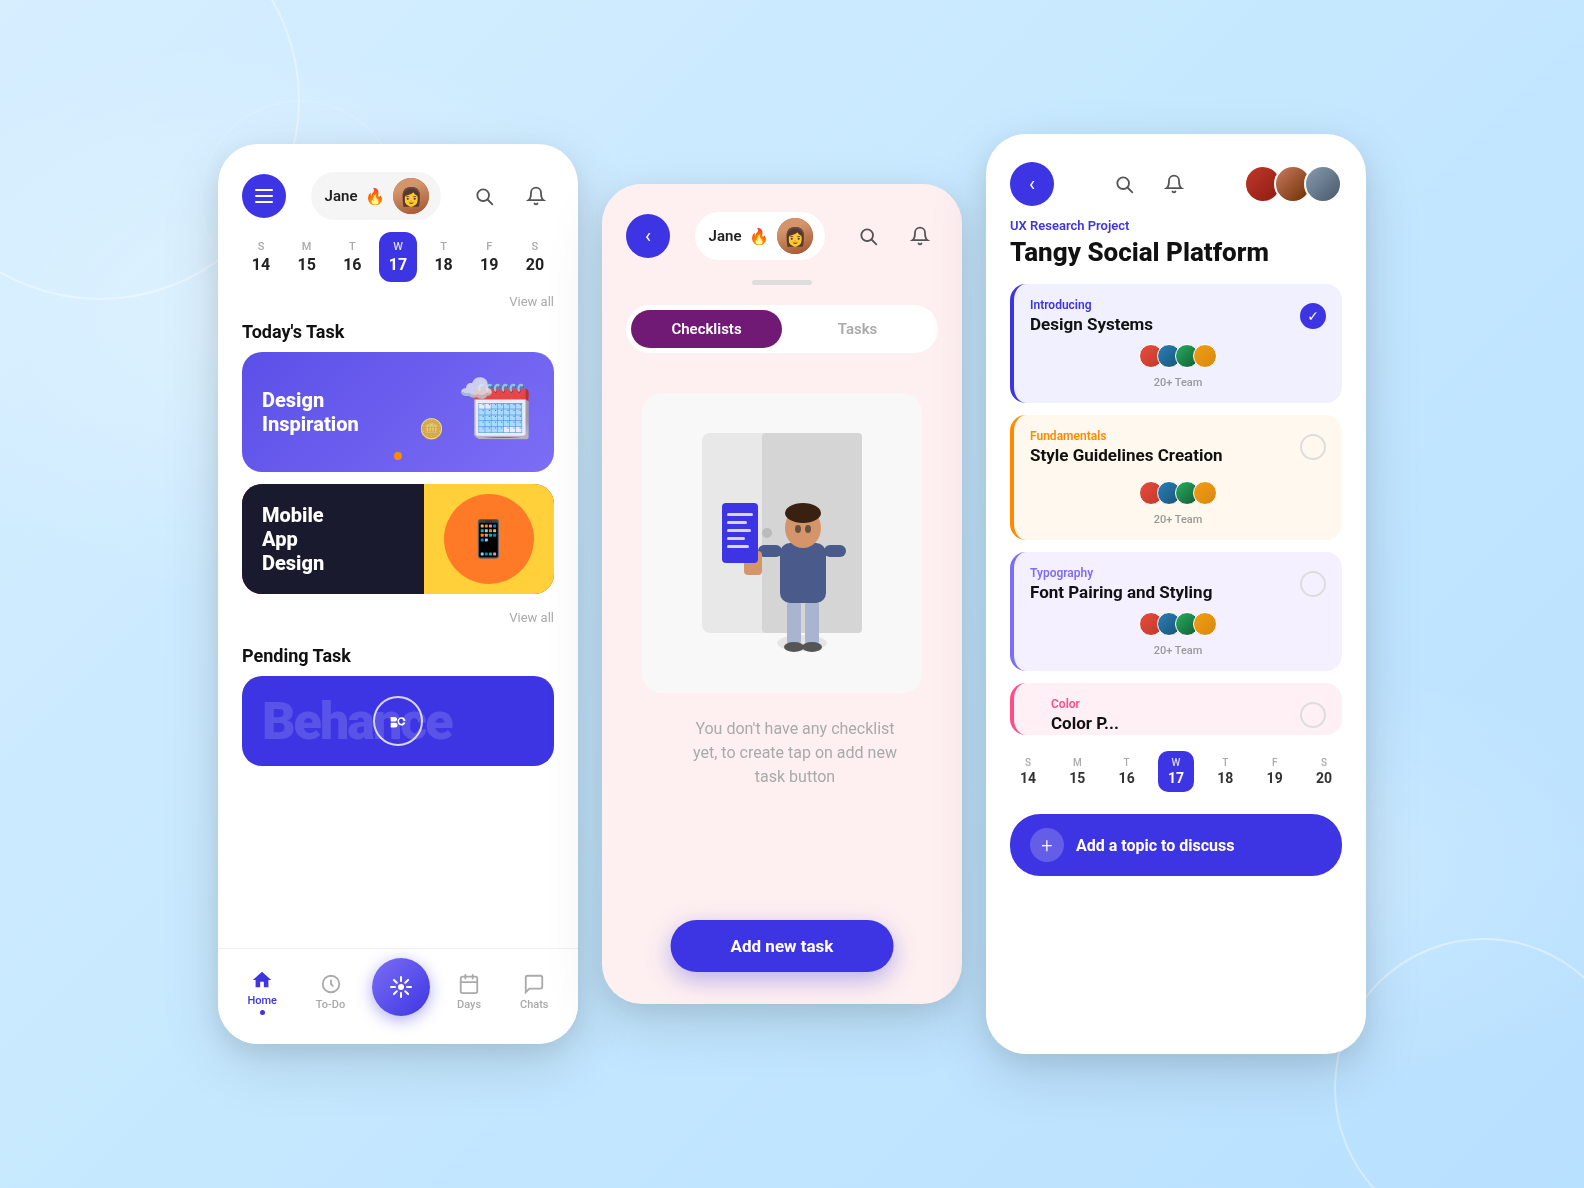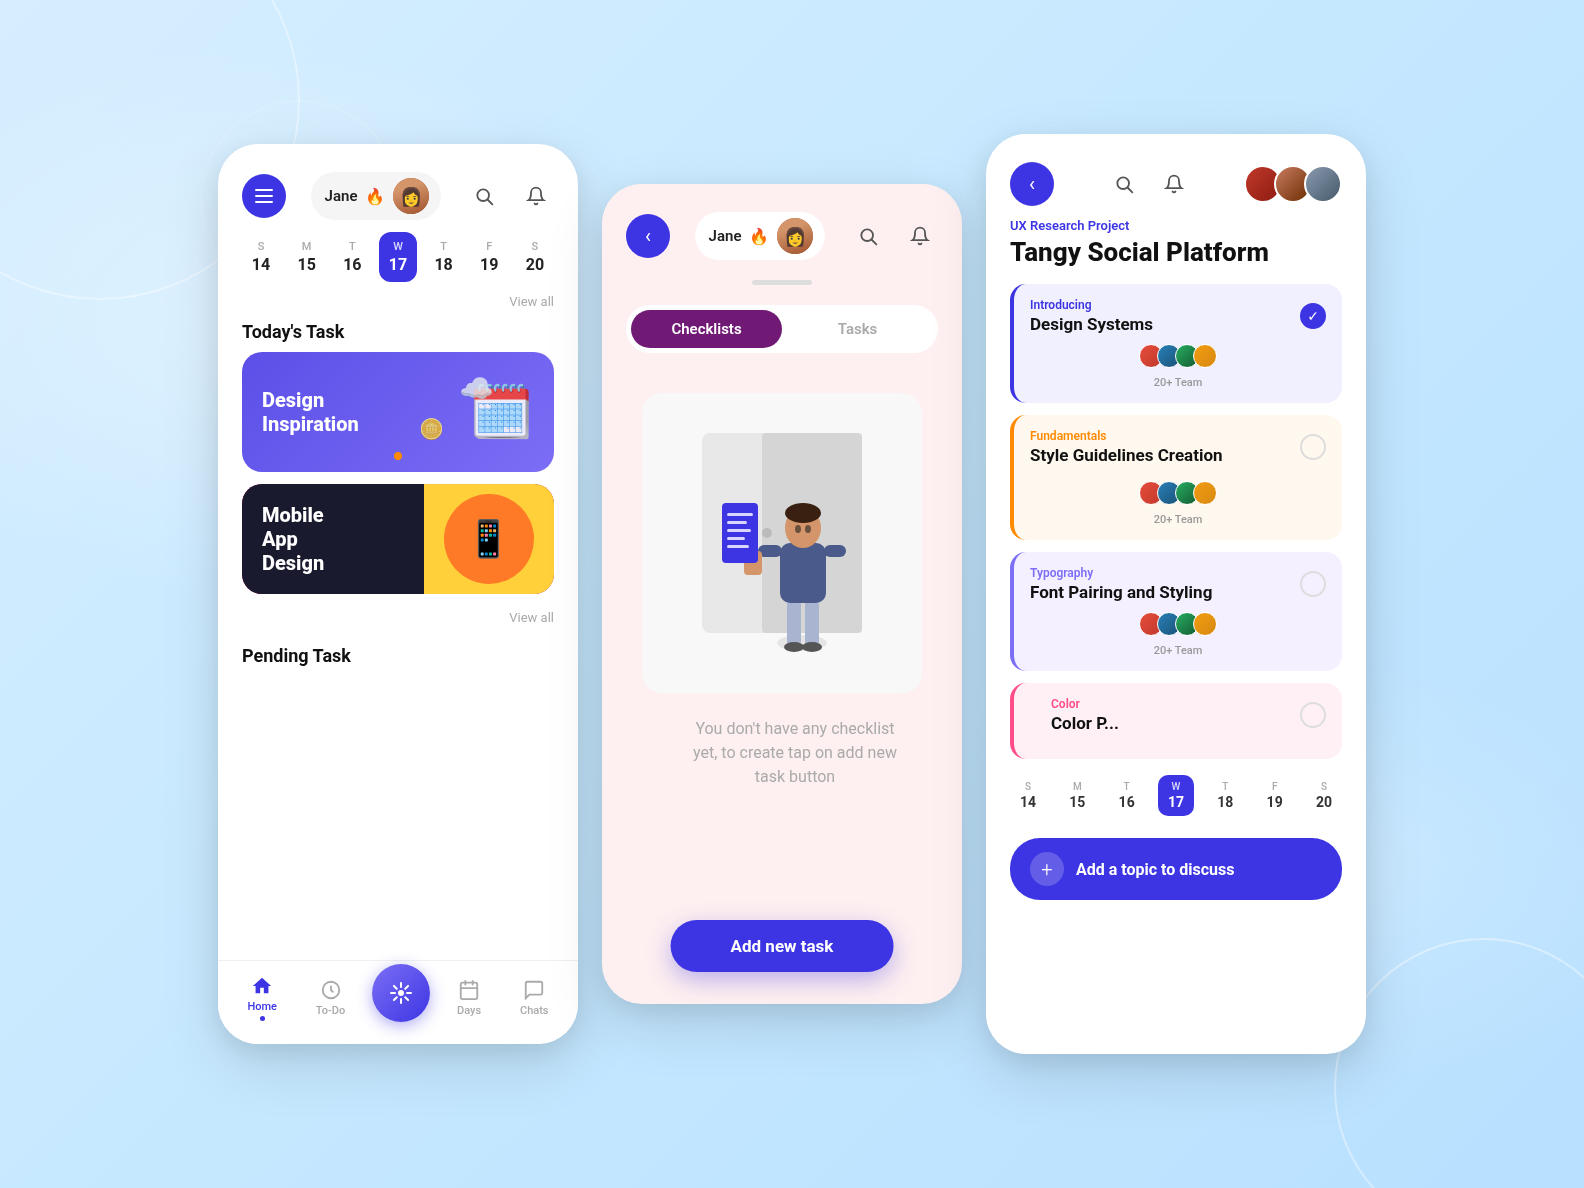--- a/index.html
+++ b/index.html
@@ -191,21 +191,21 @@
     .behance-icon {
       width: 50px; height: 50px; border-radius: 50%;
       border: 2px solid rgba(255,255,255,0.8);
       display: flex; align-items: center; justify-content: center;
       color: #fff; font-weight: 900; font-size: 14px;
       position: relative; z-index: 1;
     }
     
     .bottom-nav {
       position: absolute; bottom: 0; left: 0; right: 0;
-      height: 84px;
+      height: 96px;
       background: #fff;
       border-top: 1px solid #f0f0f0;
       display: flex; align-items: center; justify-content: space-around;
       padding: 0 10px 10px;
     }
     .nav-item {
       display: flex; flex-direction: column; align-items: center; gap: 3px;
       cursor: pointer; padding: 8px 12px;
     }
     .nav-label {
@@ -528,20 +528,28 @@
           <div class="orange-circle">📱</div>
         </div>
       </div>
     </div>
 
     <div class="view-all" style="margin-bottom:8px;">
       <span>View all</span>
     </div>
 
     <div class="section-title">Pending Task</div>
+    <div class="pending-card">
+      <span class="behance-text">Behance</span>
+      <div class="behance-icon">
+        <svg width="22" height="22" viewBox="0 0 24 24" fill="white">
+          <path d="M8.5 12.5c1.4 0 2.5-1.1 2.5-2.5S9.9 7.5 8.5 7.5H4v5h4.5zm0.2 1.5H4v5h5c1.4 0 2.5-1.1 2.5-2.5 0-1.3-1-2.3-2.3-2.5zM15.5 9.5c-1.4 0-2.5 1.1-2.5 2.5h5c0-1.4-1.1-2.5-2.5-2.5zM20 12h-7c0 2 1.3 3 2.5 3 1 0 1.9-.6 2.3-1.5H20c-.5 2-2.1 3.5-4 3.5-2.5 0-4.5-2-4.5-4.5S13.5 8 16 8c2.5 0 4.5 2 4 4z"></path>
+        </svg>
+      </div>
+    </div>
 
     <div class="bottom-nav">
       <div class="nav-item active">
         <svg width="22" height="22" viewBox="0 0 24 24" fill="#3d35e3">
           <path d="M10 20v-6h4v6h5v-8h3L12 3 2 12h3v8z"></path>
         </svg>
         <span class="nav-label" style="color:#3d35e3;">Home</span>
         <div class="dot-indicator"></div>
       </div>
       <div class="nav-item">
@@ -741,21 +749,21 @@
           <div class="small-avatars">
             <div class="small-av sa1"></div>
             <div class="small-av sa2"></div>
             <div class="small-av sa3"></div>
             <div class="small-av sa4"></div>
           </div>
           <span class="team-count">20+ Team</span>
         </div>
       </div>
 
-      <div class="task-item task-item-pink" style="height:76px;overflow:hidden;padding-left:37px;">
+      <div class="task-item task-item-pink" style="height:52px;overflow:hidden;padding-left:37px;">
         <div class="task-item-header">
           <div>
             <div class="task-subtitle task-subtitle-pink">Color</div>
             <div class="task-name">Color P...</div>
           </div>
           <div class="check-circle"></div>
         </div>
       </div>
     </div>
 

